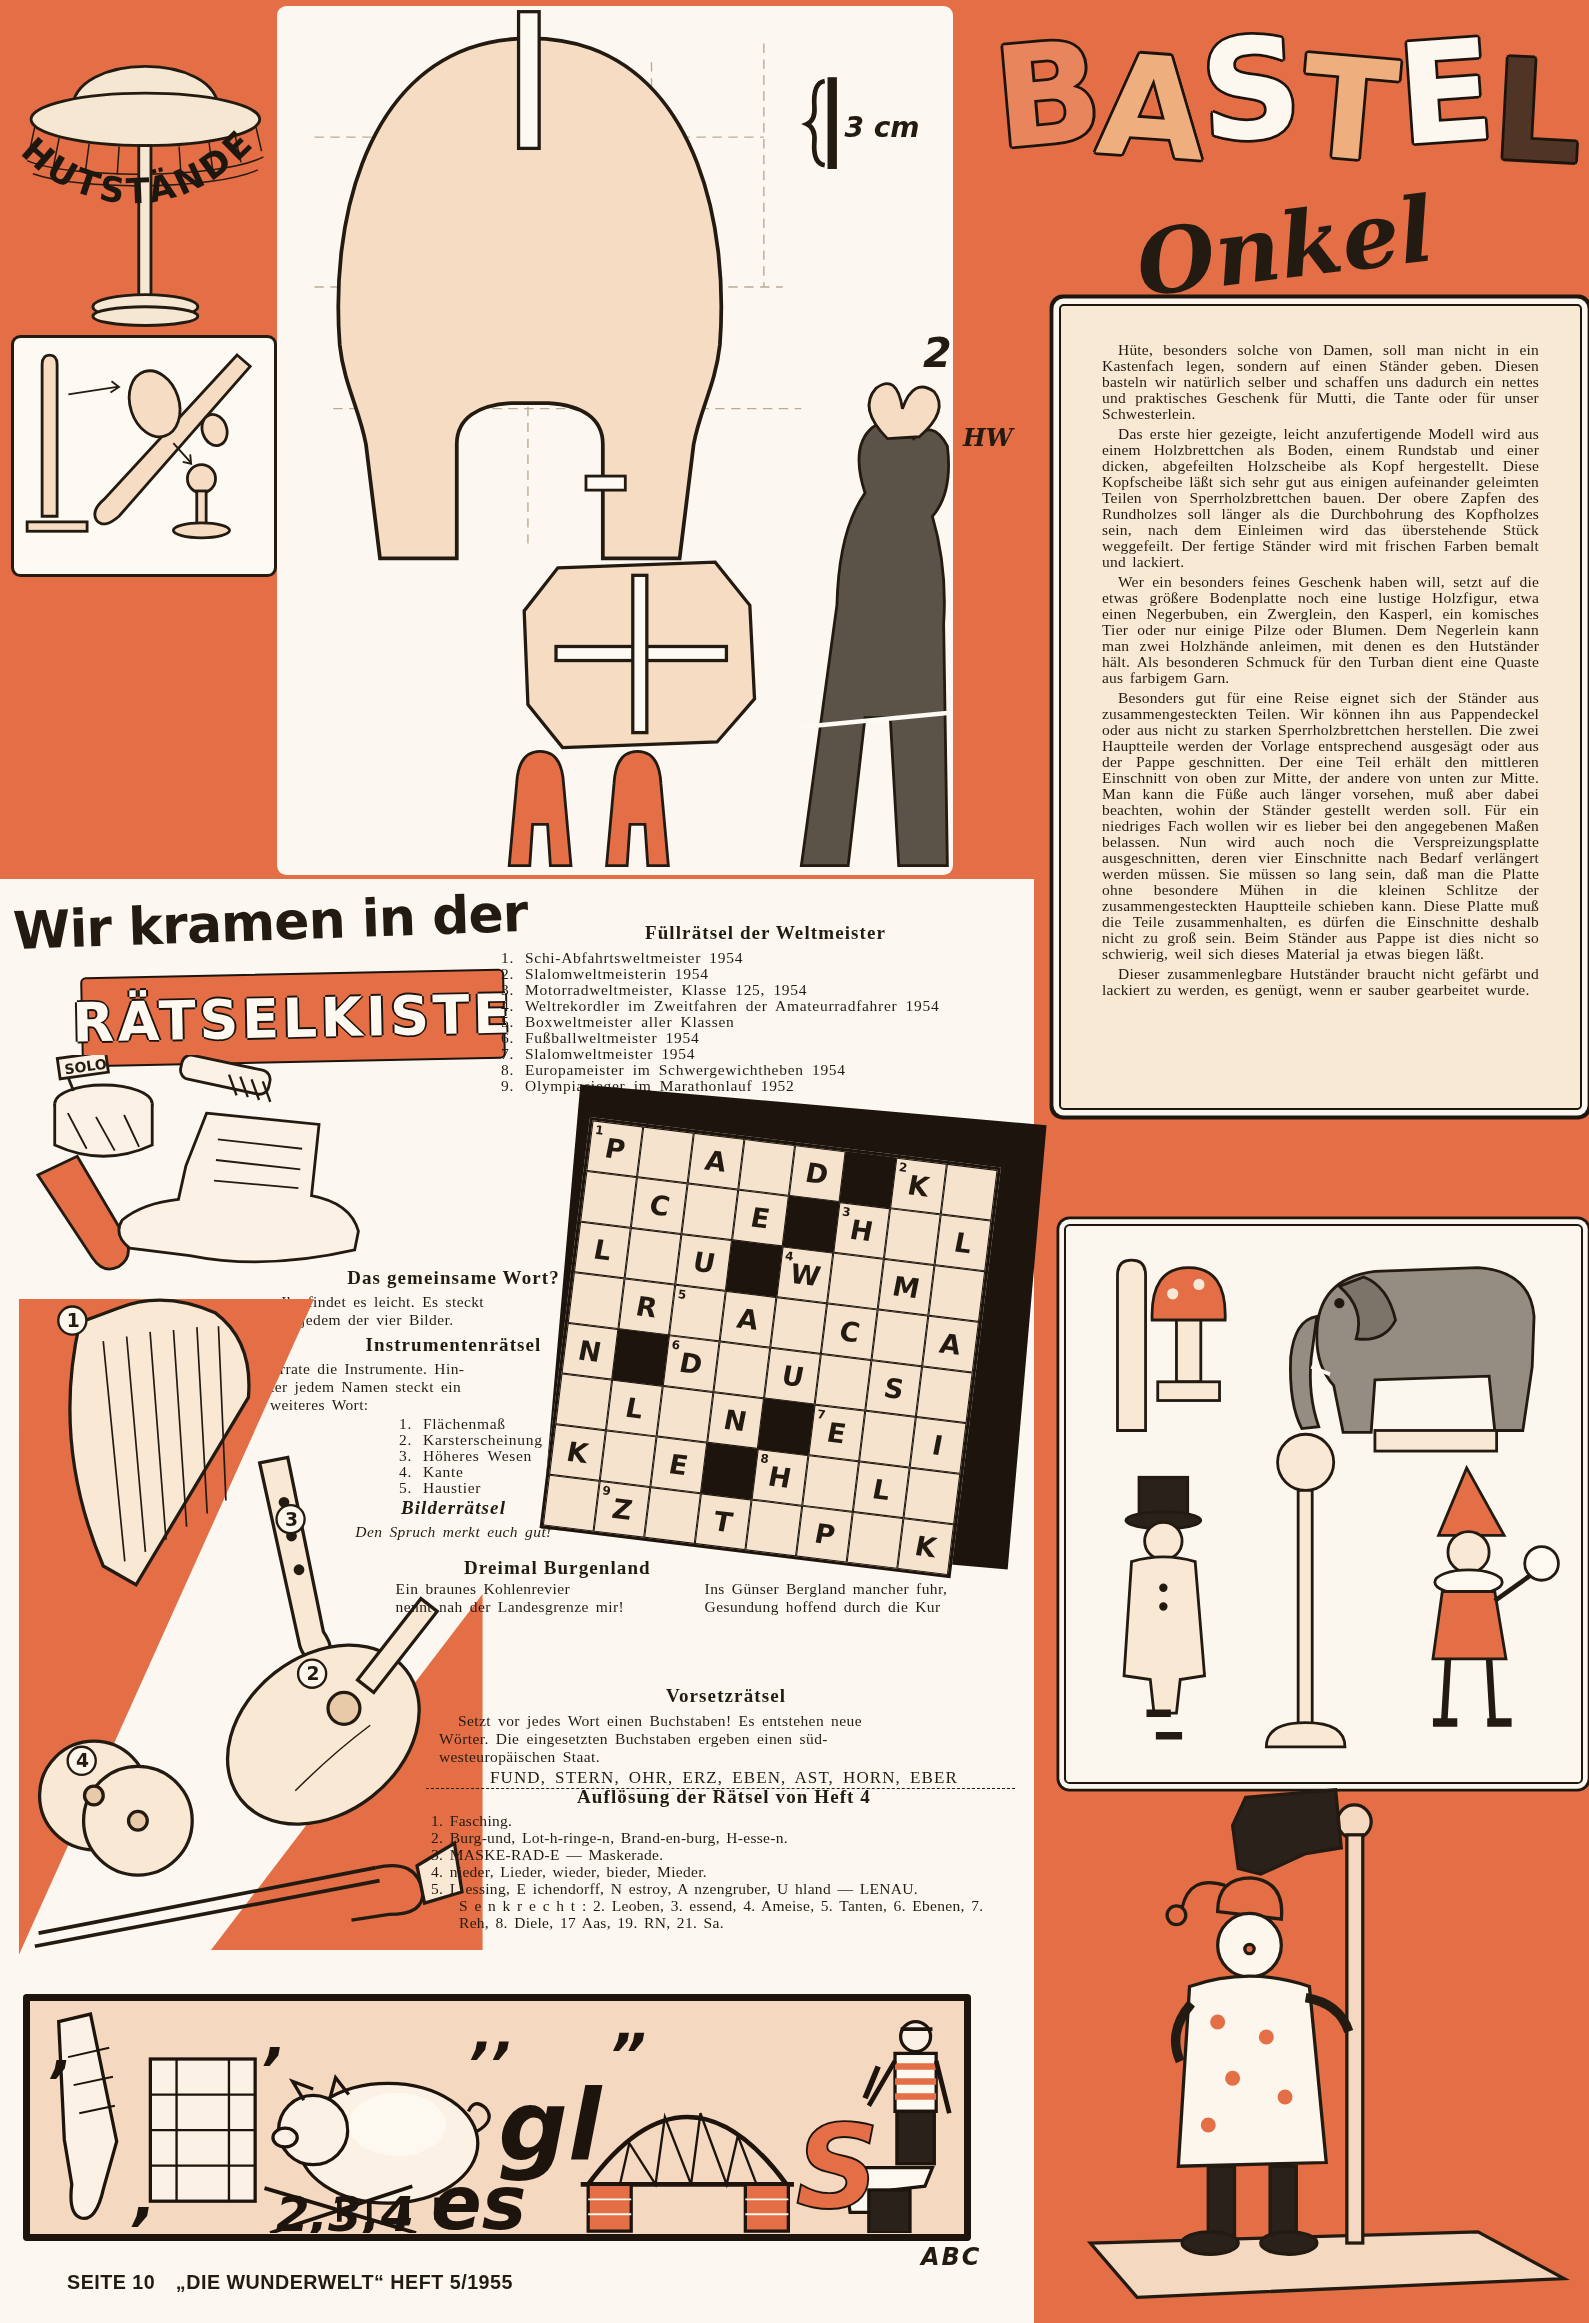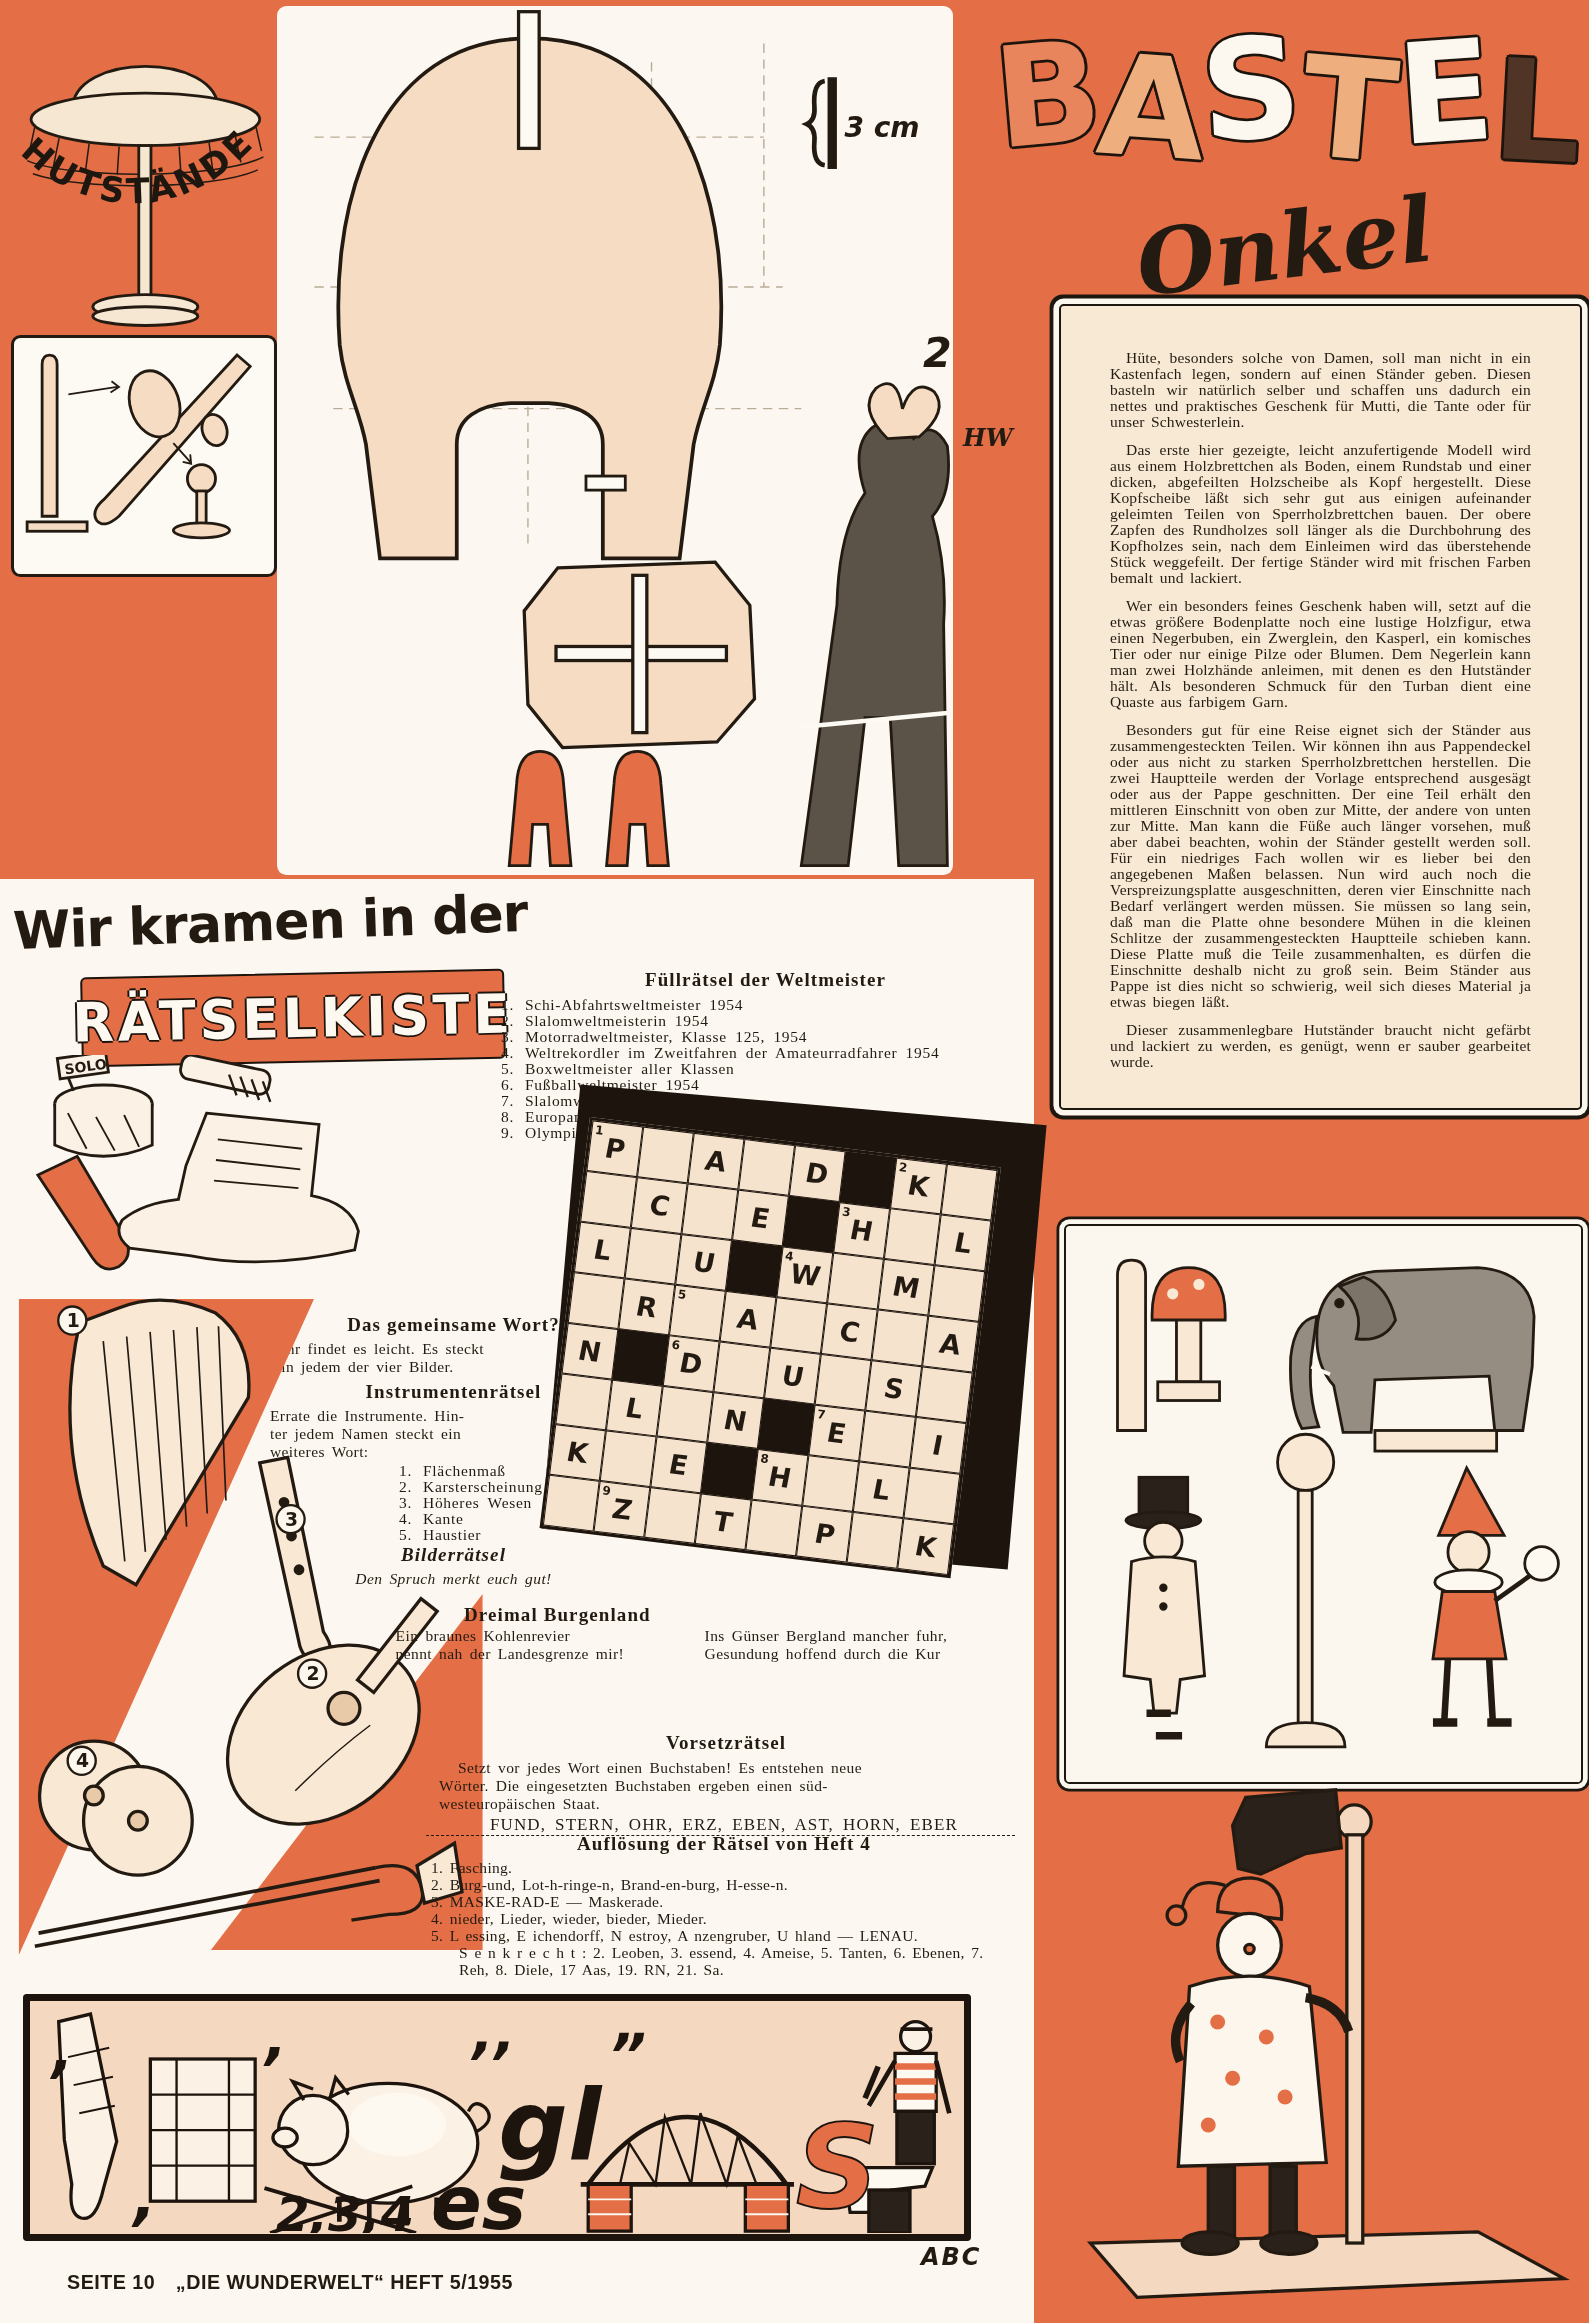--- a/index.html
+++ b/index.html
@@ -1,29 +1,29 @@
 <!DOCTYPE html>
 <html style="font-size:15px"><head>
 <meta charset="utf-8">
 <style>
   html,body{margin:0;padding:0;background:#888;}
   #page{position:relative;width:1589px;height:2324px;background:#e46e45;overflow:hidden;
         font-family:"Liberation Serif",serif;color:#231b12;}
   .white-region{position:absolute;background:#fcf8f1;}
   .abs{position:absolute;}
   
-  .sec-title{font-weight:700;font-size:19px;letter-spacing:1.1px;text-align:center;white-space:nowrap;margin-top:47px;}
+  .sec-title{font-weight:700;font-size:19px;letter-spacing:1.1px;text-align:center;white-space:nowrap;}
   .body-txt{font-size:15.5px;line-height:18px;letter-spacing:0.4px;word-spacing:2.8px;}
   .list-row{display:flex;white-space:nowrap;font-size:15.5px;line-height:16px;letter-spacing:0.7px;word-spacing:3.7px;}
   .list-row .num{width:24px;flex:none;}
   
   .article-box{position:absolute;left:1059px;top:304px;width:523px;height:806px;background:#f7e9d4;
     border:2.8px solid #1e1710;border-radius:4.7px;box-shadow:0 0 0 5.6px #fcf7ee,0 0 0 9.4px #1e1710;
     padding:32px 37px;box-sizing:border-box;}
-  .article-box p{margin:12px;text-indent:16px;text-align:justify;font-size:15.5px;line-height:16px;
+  .article-box p{margin:4px;text-indent:16px;text-align:justify;font-size:15.5px;line-height:16px;
     letter-spacing:0.2px;word-spacing:2.3px;}
   
   .bastel-letter{position:absolute;font-family:"DejaVu Sans",sans-serif;font-weight:900;font-size:139px;line-height:1;
     text-shadow:-2.8px 0 #1c140d,2.8px 0 #1c140d,0 -2.8px #1c140d,0 2.8px #1c140d,-1.9px -1.9px #1c140d,1.9px 1.9px #1c140d,-1.9px 1.9px #1c140d,1.9px -1.9px #1c140d;}
   .l-hatch{color:#e8855c;} .l-wood{color:#efae7e;} .l-white{color:#fdf8ef;} .l-dark{color:#503526;}
   .onkel{position:absolute;left:1136px;top:193px;font-family:"DejaVu Serif",serif;font-style:italic;font-weight:700;
     font-size:90px;transform:rotate(-7deg);}
   
   .script-line{position:absolute;left:13px;top:892px;font-family:"DejaVu Sans",sans-serif;font-weight:800;
     font-size:52px;letter-spacing:-0.9px;transform:rotate(-2deg);}

